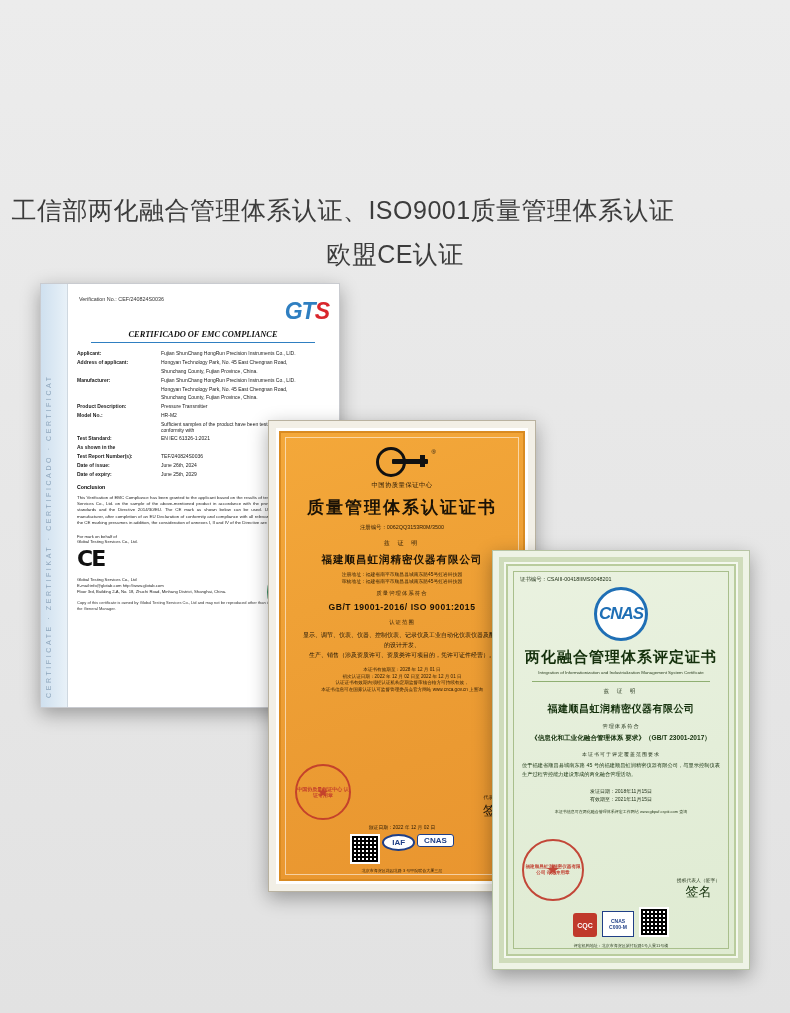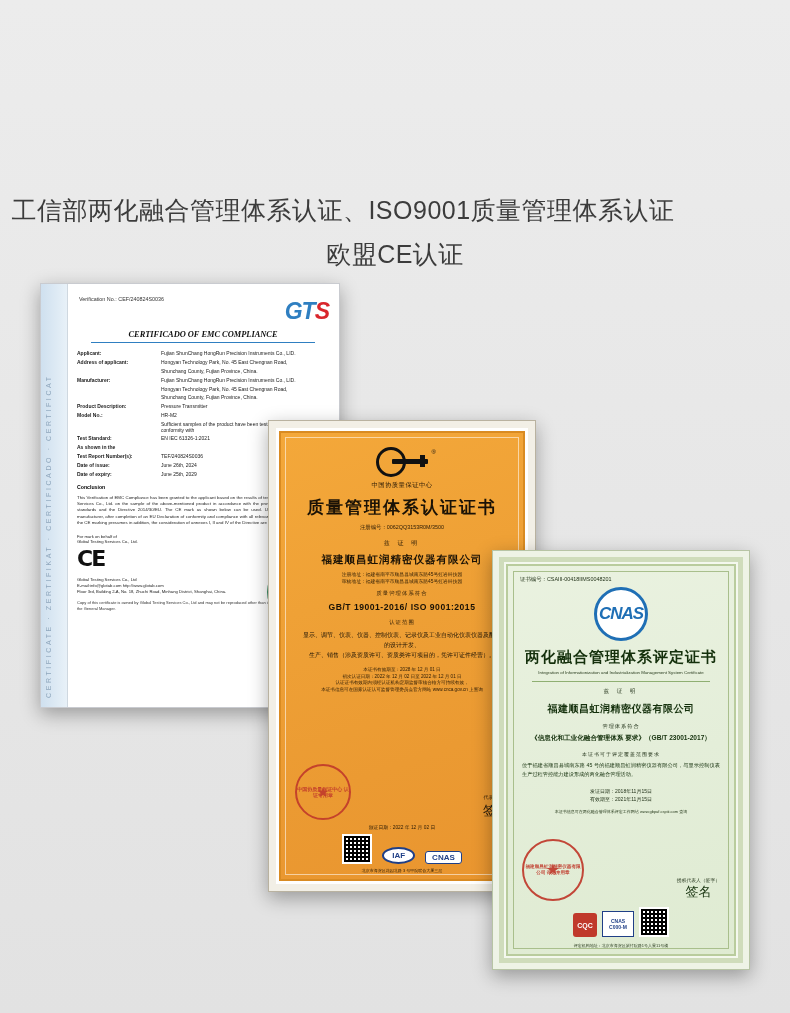--- a/index.html
+++ b/index.html
@@ -148,21 +148,21 @@
   .qac-row{display:flex;justify-content:space-between;align-items:flex-end;padding:0 16px;}
   .qac-cn-seal{
     width:52px;height:52px;border-radius:50%;border:2px solid #c0392b;color:#c0392b;
     display:flex;align-items:center;justify-content:center;text-align:center;
     font-size:5px;line-height:6px;font-weight:bold;opacity:.9;position:relative;
   }
   .qac-cn-seal .star{position:absolute;left:50%;top:50%;transform:translate(-50%,-50%);font-size:14px;}
   .qac-rep{font-size:5px;color:#2b1b06;text-align:center;}
   .qac-rep .sig{font-family:"Liberation Serif",serif;font-size:13px;color:#1a1206;display:block;margin-top:2px;}
   .qac-date{text-align:center;font-size:4.8px;color:#2b1b06;margin-top:4px;}
-  .qac-marks{display:flex;justify-content:center;gap:10px;align-items:flex-end;margin-top:4px;}
+  .qac-marks{display:flex;justify-content:center;gap:2px;align-items:flex-start;margin-top:4px;}
   .mk-oval{
     border:2px solid #1f3f87;color:#1f3f87;border-radius:50%/50%;
     padding:2px 8px;font-size:8px;font-weight:bold;background:#fff;
   }
   .mk-cnas{
     border:1px solid #1f3f87;color:#1f3f87;border-radius:3px;background:#fff;
     padding:1px 6px;font-size:8px;font-weight:bold;
   }
   .qr{background:#fff;padding:2px;}
   .qr i{

